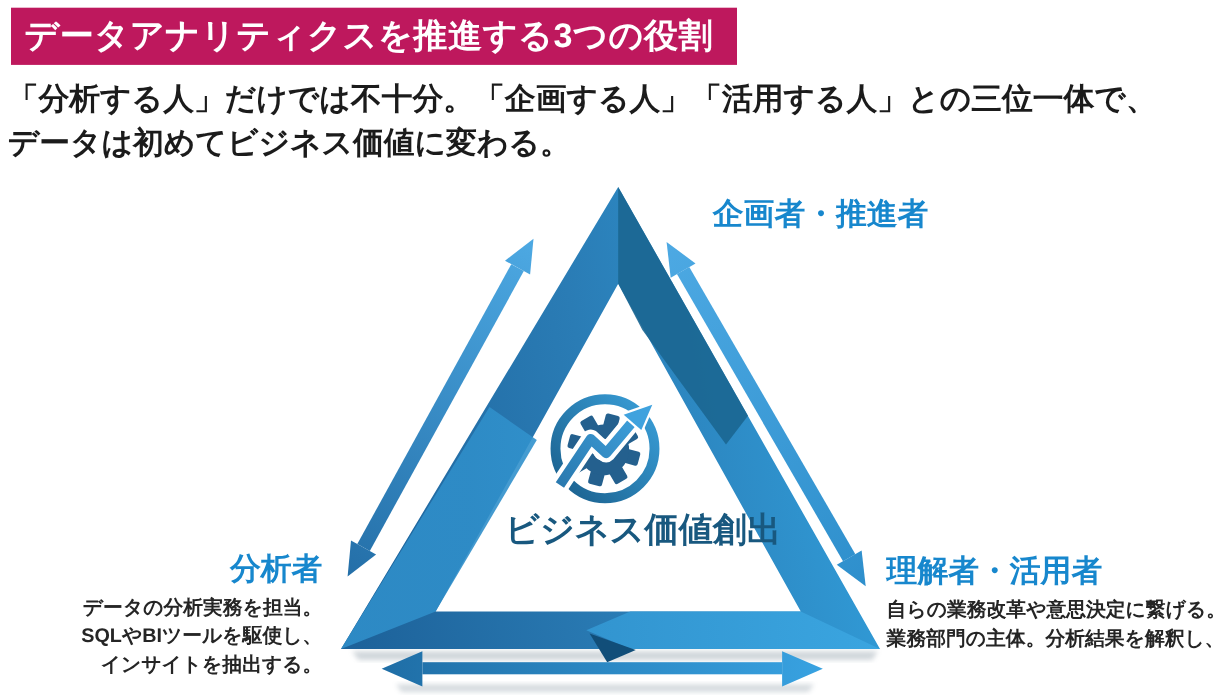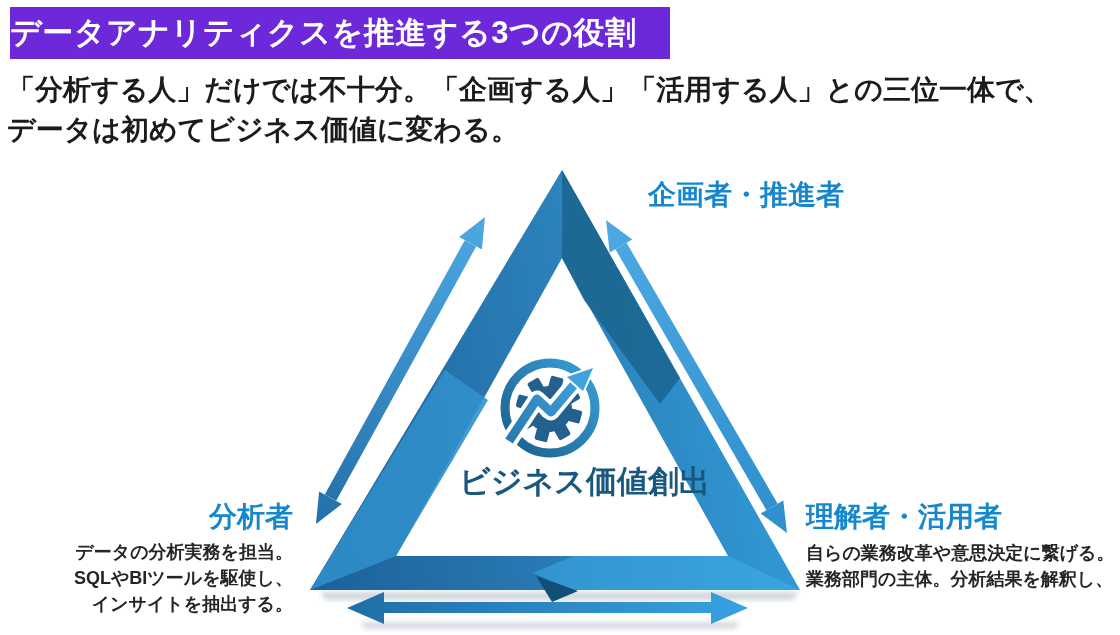--- a/index.html
+++ b/index.html
@@ -2,40 +2,40 @@
 <html><head>
 <meta charset="utf-8">
 <style>
   html,body{margin:0;padding:0;background:#ffffff;}
   .canvas{
     position:relative;width:1120px;height:635px;overflow:hidden;background:#ffffff;
     font-family:"Liberation Sans","DejaVu Sans",sans-serif;
   }
   .header-bar{
     position:absolute;left:10px;top:7px;width:660px;height:52px;
-    background:#6d28d9;display:flex;align-items:center;box-sizing:border-box;
+    background:#be185d;display:flex;align-items:center;padding-left:12px;box-sizing:border-box;
   }
   .header-bar span{
     color:#ffffff;font-size:31px;font-weight:800;letter-spacing:0.5px;white-space:nowrap;
   }
   .intro{
     position:absolute;left:7px;top:70px;width:1106px;
     color:#1b1b1b;font-size:28px;font-weight:800;line-height:40px;white-space:nowrap;
   }
   .diagram-svg{position:absolute;left:0;top:0;width:1120px;height:635px;}
   .center-label{
     position:absolute;left:410px;top:461px;width:300px;text-align:right;
     color:#18587f;font-size:31px;font-weight:800;white-space:nowrap;
   }
   .role{position:absolute;}
   .role-title{color:#1787cd;font-size:28px;font-weight:800;line-height:34px;white-space:nowrap;}
   .role-desc{color:#252525;font-size:18px;font-weight:700;line-height:26px;margin-top:5px;white-space:nowrap;}
   .role-planner{left:648px;top:178px;}
   .role-analyst{right:827px;top:500px;text-align:right;}
-  .role-utilizer{left:806px;top:502px;font-family:Liberation Mono, monospace;}
+  .role-utilizer{left:806px;top:502px;}
 </style>
 </head>
 <body>
 
 <div class="canvas">
 
   <div class="header-bar">
     <span>データアナリティクスを推進する3つの役割</span>
   </div>
 

